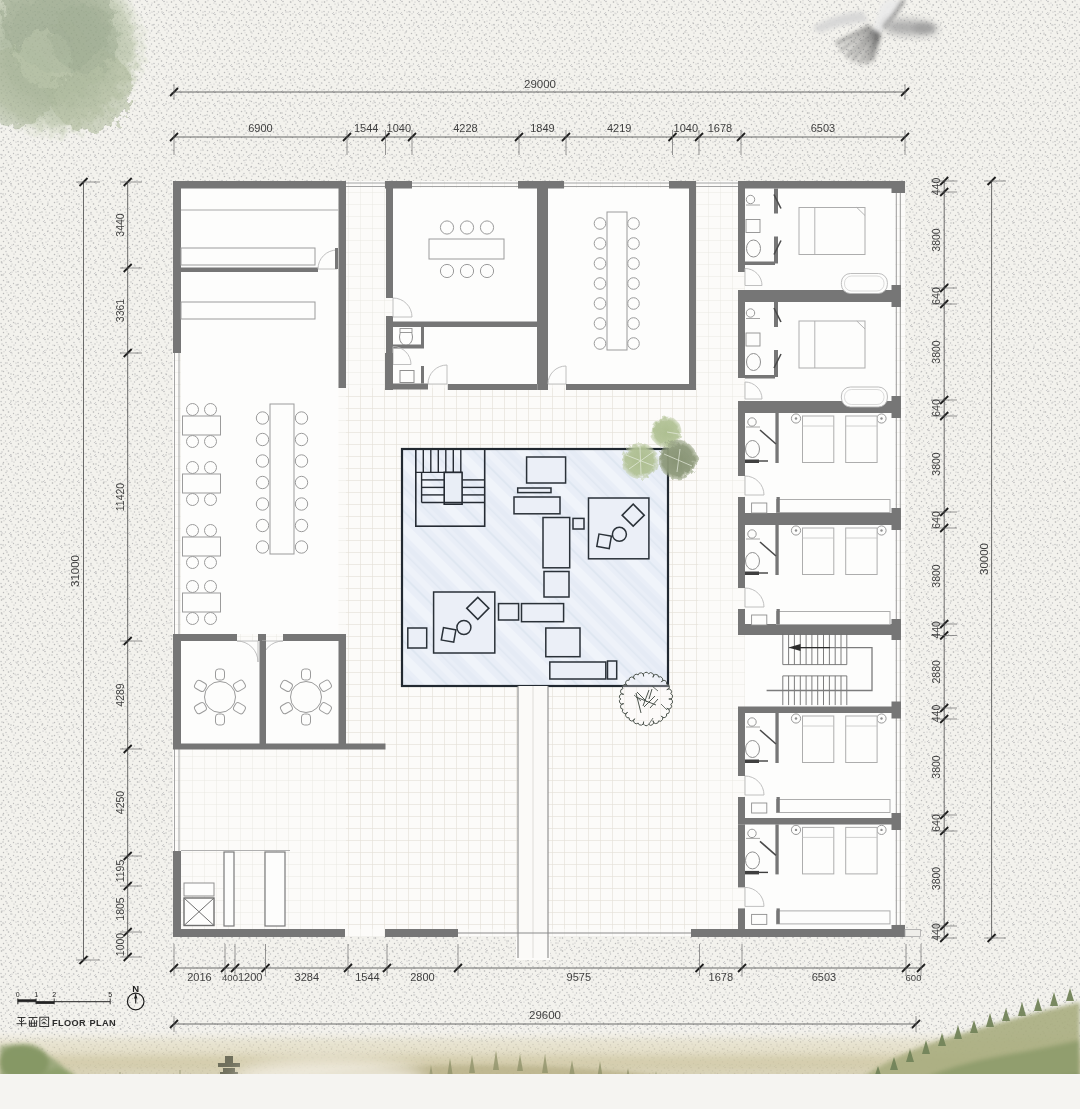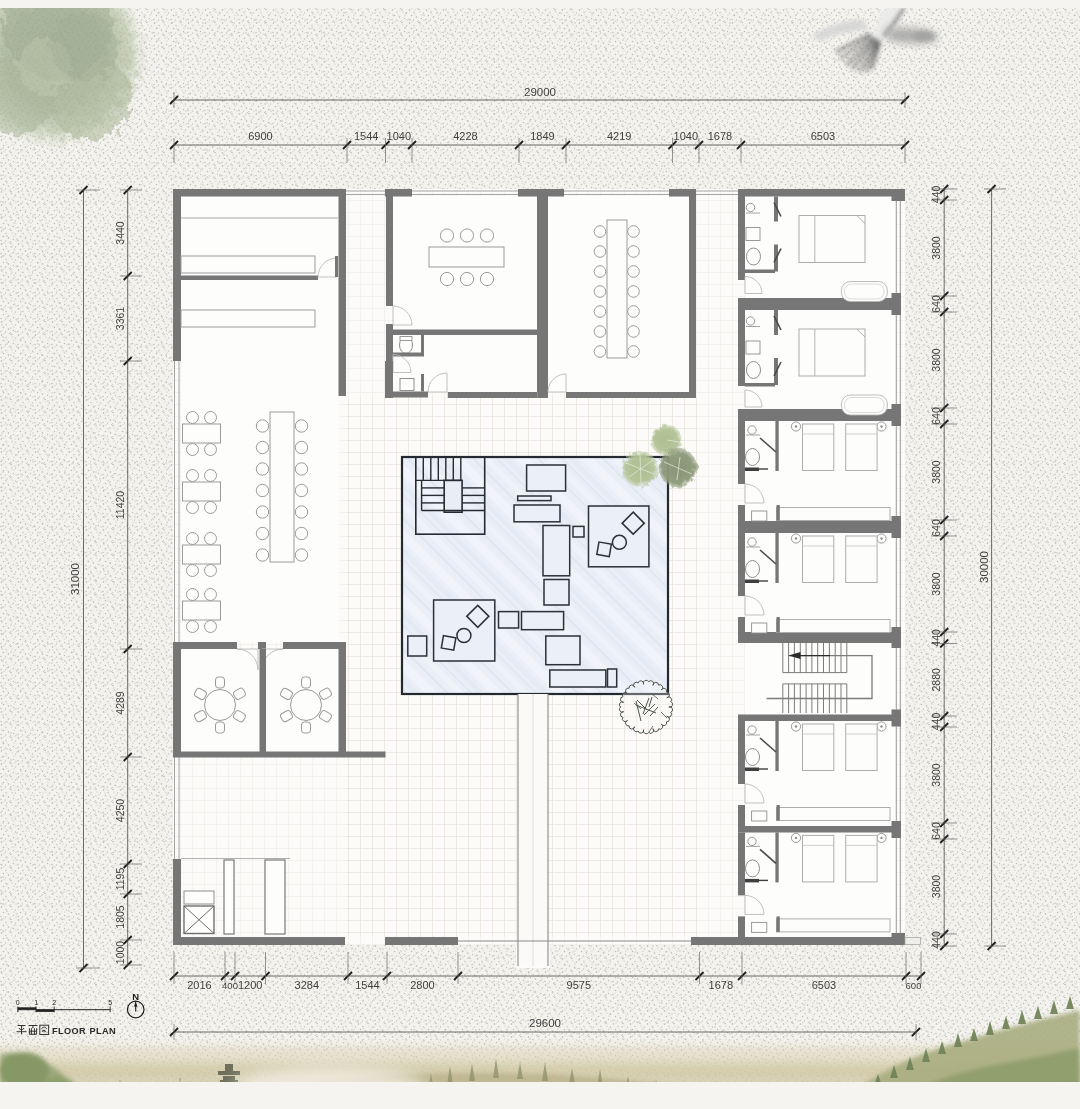--- a/index.html
+++ b/index.html
@@ -1,15 +1,15 @@
 <!DOCTYPE html>
 <html><head><meta charset="utf-8"><title>Floor Plan</title>
 <style>
 html,body{margin:0;padding:0;background:#f5f4f1;}
-#page{position:relative;width:1080px;height:1074px;overflow:hidden;font-family:"Liberation Sans",sans-serif;margin-top:8px;}
+#page{position:relative;width:1080px;height:1074px;overflow:hidden;font-family:"Liberation Sans",sans-serif;}
 </style></head><body>
 <div id="page">
 <svg width="1080" height="1109" viewBox="0 0 1080 1109" xmlns="http://www.w3.org/2000/svg">
 <defs>
 <pattern id="stip" width="17" height="13" patternUnits="userSpaceOnUse">
 <rect width="17" height="13" fill="#f3f2ed"></rect>
 <circle cx="1.5" cy="2" r="0.8" fill="#b3b3b3"></circle>
           <circle cx="6" cy="4.5" r="0.7" fill="#bebebe"></circle>
 <circle cx="11" cy="1.5" r="0.75" fill="#b8b8b8"></circle>
           <circle cx="15.5" cy="5" r="0.7" fill="#c2c2c2"></circle>

